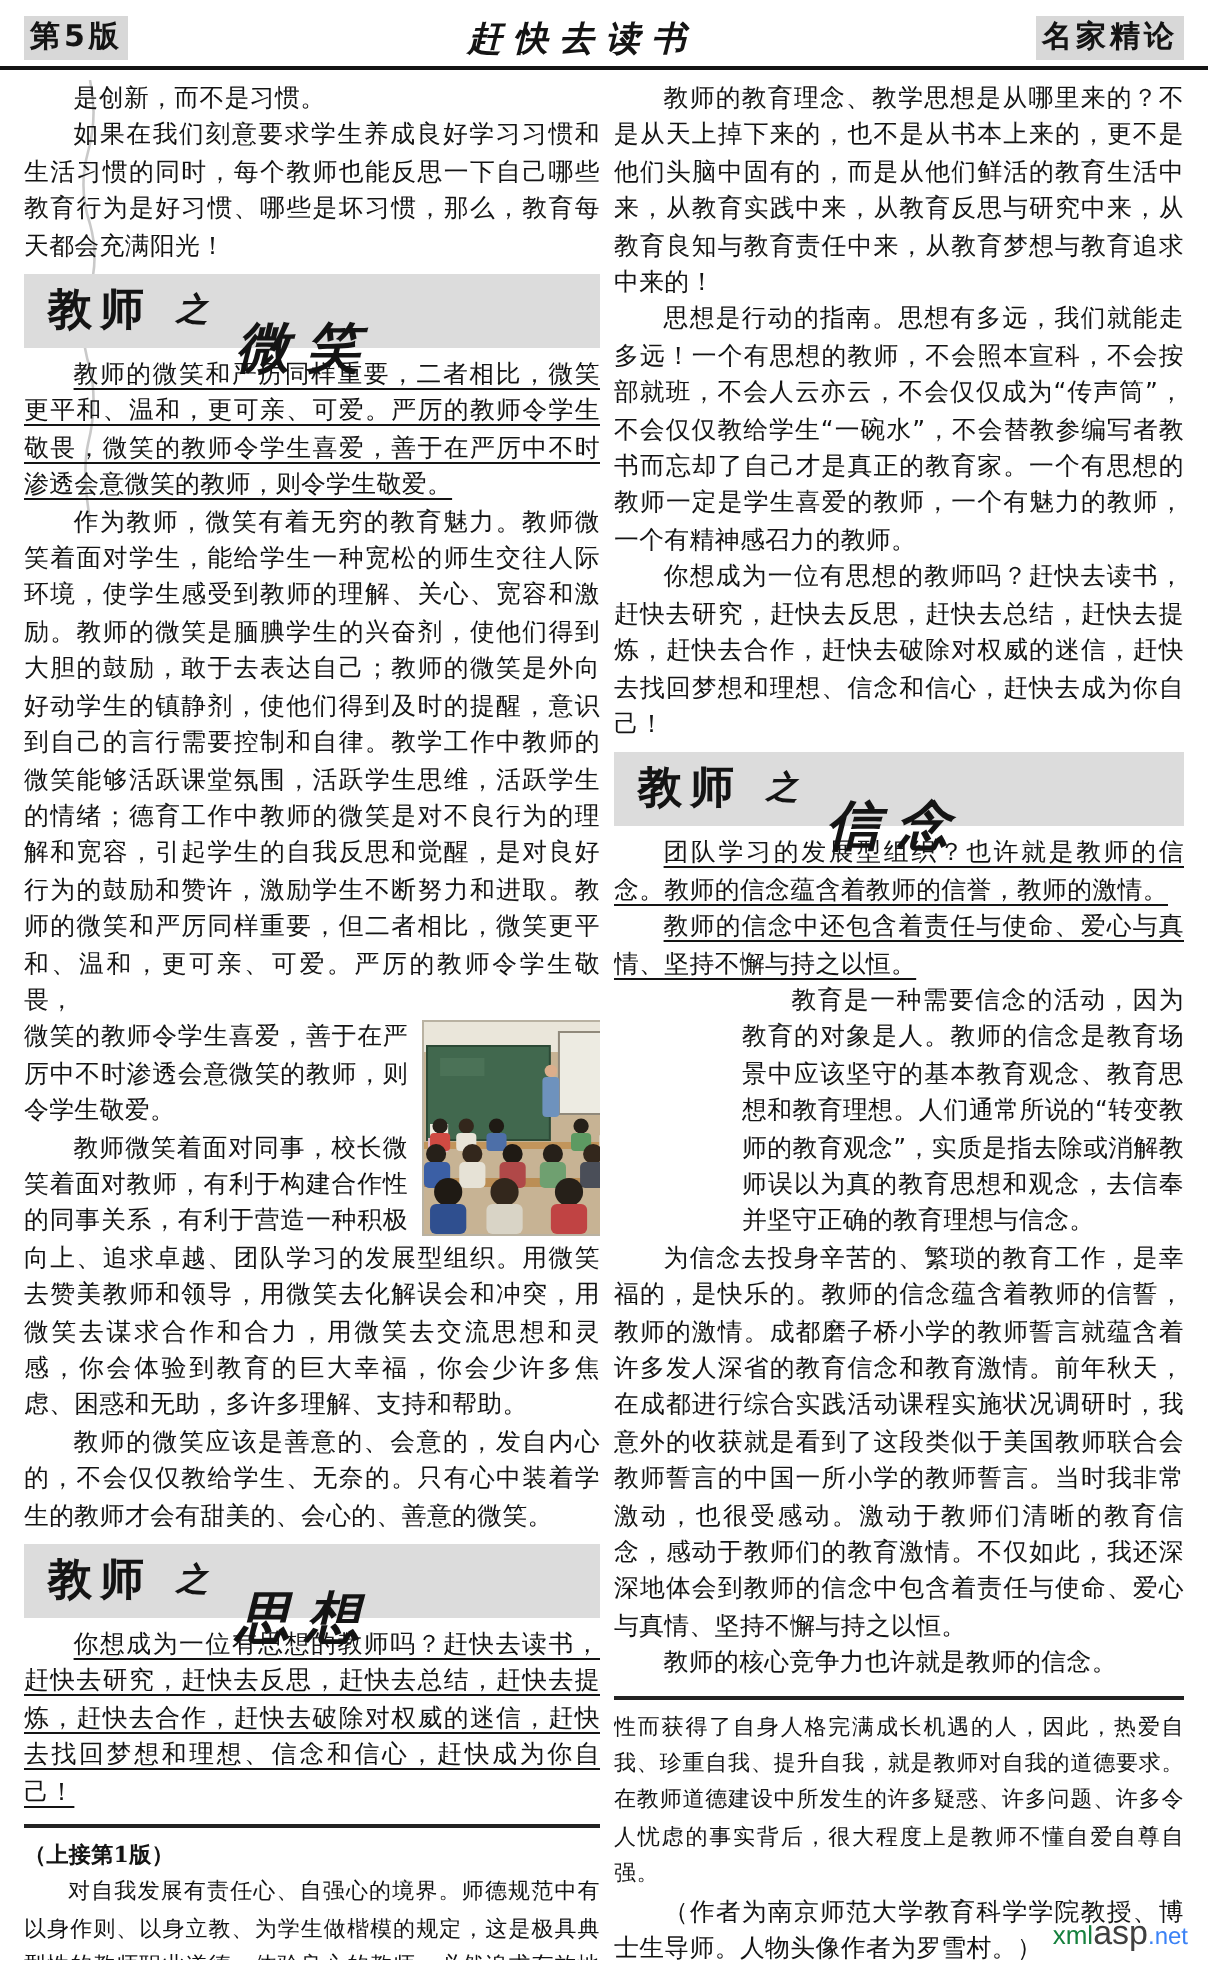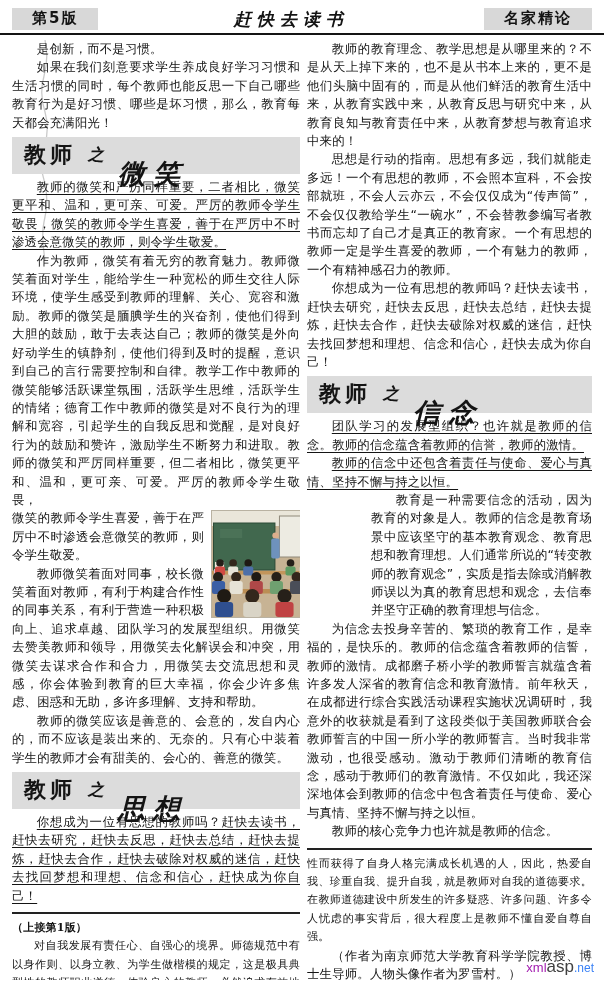--- a/index.html
+++ b/index.html
@@ -2,21 +2,21 @@
 <html><head>
 <meta charset="utf-8">
 <style>
   html,body{margin:0;padding:0;background:#ffffff;}
   .page{position:relative;width:604px;height:984px;background:#fff;overflow:hidden;
         font-family:"DejaVu Sans",sans-serif;color:#141414;}
 
   
   .masthead{position:absolute;top:6px;left:12px;right:12px;height:26px;
             display:flex;align-items:center;justify-content:space-between;}
-  .badge{background:#d8d8d8;padding:1px 20px 2px;font-size:15px;font-weight:bold;letter-spacing:2px;}
+  .badge{background:#d8d8d8;padding:1px 3px 2px;font-size:15px;font-weight:bold;letter-spacing:2px;}
   .school{font-size:17px;font-weight:bold;font-style:italic;letter-spacing:6px;}
   .head-rule{position:absolute;top:33px;left:0;width:604px;border-top:2px solid #141414;}
 
   
   .col{position:absolute;top:40px;height:940px;overflow:hidden;}
   .col-left{left:12px;width:288px;}
   .col-right{left:307px;width:285px;}
 
   .para{margin:0;font-size:12.4px;line-height:18.4px;text-align:justify;
         text-indent:2em;letter-spacing:0.2px;}
@@ -137,21 +137,21 @@
               <rect x="94" y="91" width="18" height="15" rx="3" fill="#3c68ad"></rect>
             <circle cx="133" cy="85" r="7" fill="#33271c"></circle>
               <rect x="124" y="91" width="18" height="15" rx="3" fill="#e2ddd0"></rect>
             <circle cx="118" cy="99" r="9" fill="#1c1712"></circle>
           </svg>
         </span>
       </span><span>微笑的教师令学生喜爱，善于在严厉中不时渗透会意微笑的教师，则令学生敬爱。</span>
     </p>
 
     <p class="para">教师微笑着面对同事，校长微笑着面对教师，有利于构建合作性的同事关系，有利于营造一种积极向上、追求卓越、团队学习的发展型组织。用微笑去赞美教师和领导，用微笑去化解误会和冲突，用微笑去谋求合作和合力，用微笑去交流思想和灵感，你会体验到教育的巨大幸福，你会少许多焦虑、困惑和无助，多许多理解、支持和帮助。</p>
-    <p class="para">教师的微笑应该是善意的、会意的，发自内心的，而不应该是装出来的、无奈的。只有心中装着学生的教师才会有甜美的、会心的、善意的微笑。</p>
+    <p class="para">教师的微笑应该是善意的、会意的，发自内心的，不会仅仅教给学生、无奈的。只有心中装着学生的教师才会有甜美的、会心的、善意的微笑。</p>
 
     <div class="sec-head" style="background: rgb(220, 220, 220);">
       <span class="sh1">教师</span>
       <span class="sh2">之</span>
       <span class="sh3">思想</span>
     </div>
 
     <p class="para intro">你想成为一位有思想的教师吗？赶快去读书，赶快去研究，赶快去反思，赶快去总结，赶快去提炼，赶快去合作，赶快去破除对权威的迷信，赶快去找回梦想和理想、信念和信心，赶快成为你自己！</p>
 
     <hr class="rule">
@@ -183,16 +183,16 @@
     <p class="para">为信念去投身辛苦的、繁琐的教育工作，是幸福的，是快乐的。教师的信念蕴含着教师的信誓，教师的激情。成都磨子桥小学的教师誓言就蕴含着许多发人深省的教育信念和教育激情。前年秋天，在成都进行综合实践活动课程实施状况调研时，我意外的收获就是看到了这段类似于美国教师联合会教师誓言的中国一所小学的教师誓言。当时我非常激动，也很受感动。激动于教师们清晰的教育信念，感动于教师们的教育激情。不仅如此，我还深深地体会到教师的信念中包含着责任与使命、爱心与真情、坚持不懈与持之以恒。</p>
     <p class="para">教师的核心竞争力也许就是教师的信念。</p>
 
     <hr class="rule">
 
     <p class="para serifed noindent">性而获得了自身人格完满成长机遇的人，因此，热爱自我、珍重自我、提升自我，就是教师对自我的道德要求。在教师道德建设中所发生的许多疑惑、许多问题、许多令人忧虑的事实背后，很大程度上是教师不懂自爱自尊自强。</p>
     <p class="para">（作者为南京师范大学教育科学学院教授、博士生导师。人物头像作者为罗雪村。）</p>
   </div>
 
   <div class="watermark">
-    <span class="wm-xml" style="color: #a21caf;">xml</span><span class="wm-asp" style="color: #404040;">asp</span><span class="wm-net" style="color: #3b82f6;">.net</span>
+    <span class="wm-xml" style="color: #15803d;">xml</span><span class="wm-asp" style="color: #404040;">asp</span><span class="wm-net" style="color: #3b82f6;">.net</span>
   </div>
 
 </div>
 
 </body></html>

